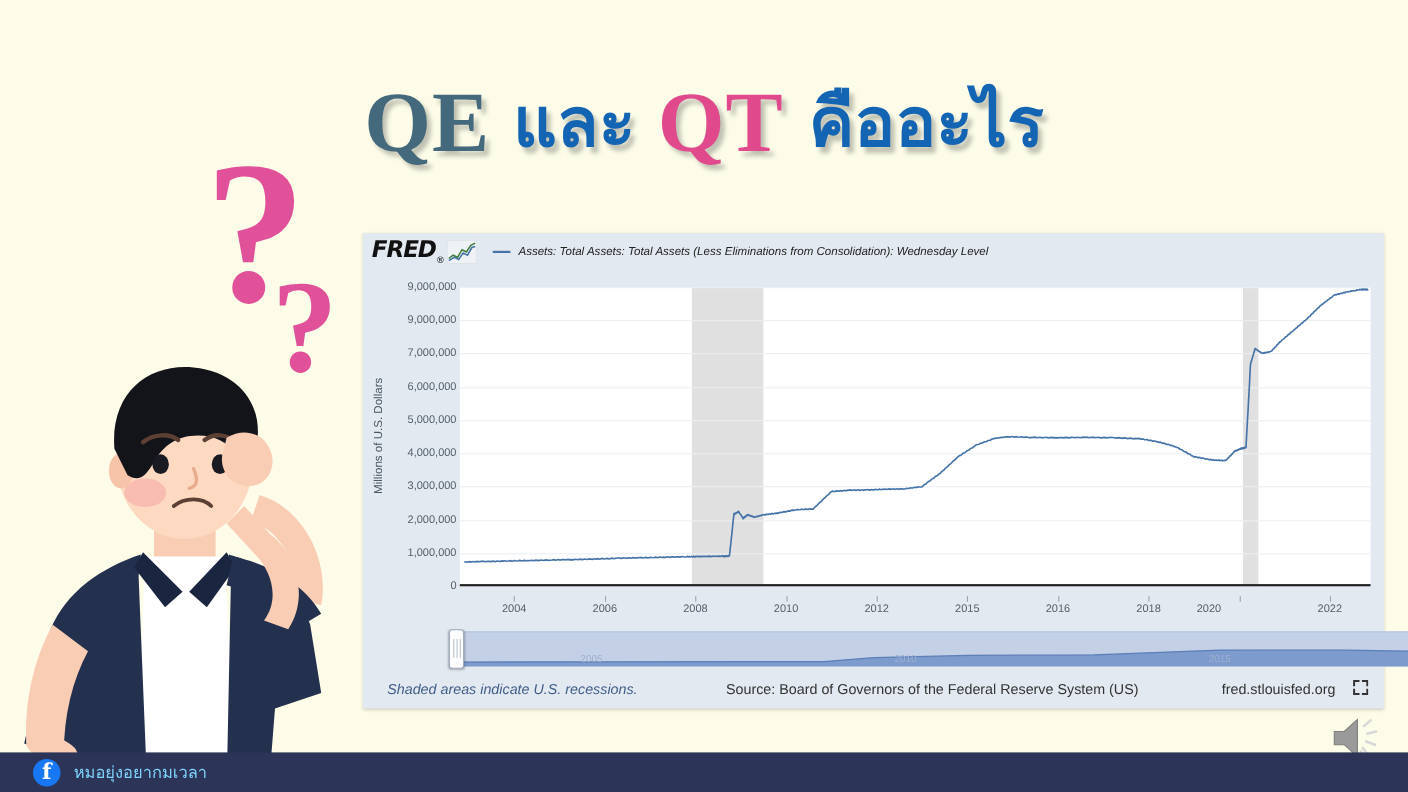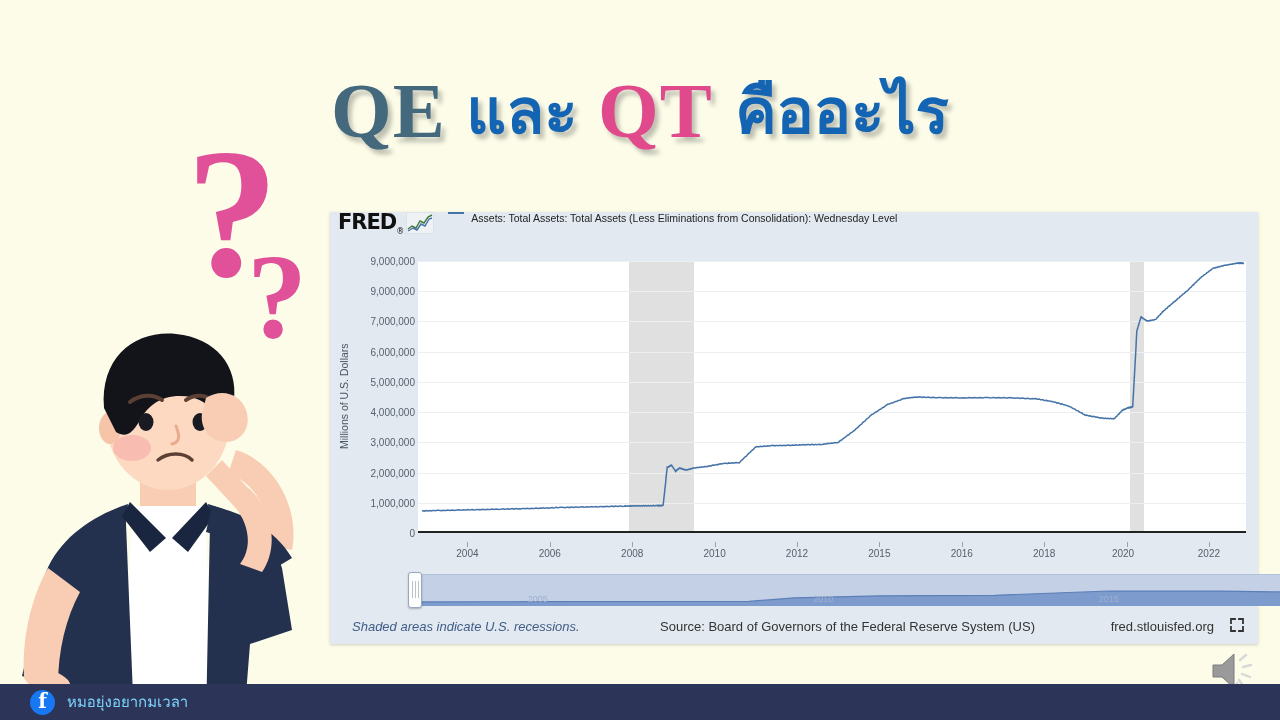--- a/index.html
+++ b/index.html
@@ -50,21 +50,21 @@
   .person svg{display:block;}
 
   
   .fred{
     position:absolute;left:330px;top:212px;width:928px;height:432px;
     background:#e3e9f0;
     box-shadow:0 1px 3px rgba(0,0,0,.18);
   }
   .fred-head{
     position:absolute;left:0;top:0;width:100%;height:34px;
-    display:flex;align-items:flex-start;padding-left:8px;box-sizing:border-box;
+    display:flex;align-items:center;padding-left:8px;box-sizing:border-box;font-style:italic;
   }
   .fred-logo{
     font-family:"DejaVu Sans", sans-serif;font-weight:bold;font-size:21px;
     color:#111;letter-spacing:-1px;line-height:1;
   }
   .fred-logo sub{font-size:8px;font-weight:normal;}
   .fred-spark{
     width:26px;height:20px;margin-left:3px;margin-right:14px;
     background:#eef2f5;border:1px solid #dde3e8;position:relative;overflow:hidden;
   }
@@ -284,21 +284,21 @@
           <div class="xtick" style="left: 296.597px;">2010</div>
           <div class="xtick-mark" style="left: 296.597px;"></div>
           <div class="xtick" style="left: 378.985px;">2012</div>
           <div class="xtick-mark" style="left: 378.985px;"></div>
           <div class="xtick" style="left: 461.373px;">2015</div>
           <div class="xtick-mark" style="left: 461.373px;"></div>
           <div class="xtick" style="left: 543.761px;">2016</div>
           <div class="xtick-mark" style="left: 543.761px;"></div>
           <div class="xtick" style="left: 626.149px;">2018</div>
           <div class="xtick-mark" style="left: 626.149px;"></div>
-          <div class="xtick" style="left: 705px;">2020</div>
+          <div class="xtick" style="left: 681px;">2020</div>
           <div class="xtick-mark" style="left: 708.537px;"></div>
           <div class="xtick" style="left: 790.925px;">2022</div>
           <div class="xtick-mark" style="left: 790.925px;"></div>
         </div>
     </div>
 
     <div class="minimap" style="left:82px;top:362px;width:1148px;">
       <div class="mm-box"></div>
       <svg class="mm-svg" id="mmsvg" width="1148" height="32">
           <polygon points="0,32 5.7,27.9 125.7,27.7 268.4,27.5 337.0,27.4 382.7,23.8 468.3,21.8 582.6,21.3 696.8,17.0 811.0,17.1 925.3,18.7 976.7,18.0 999.5,9.3 1039.5,8.8 1096.6,4.7 1145.1,4.2 1148,32" fill="#7d9bcd"></polygon>

